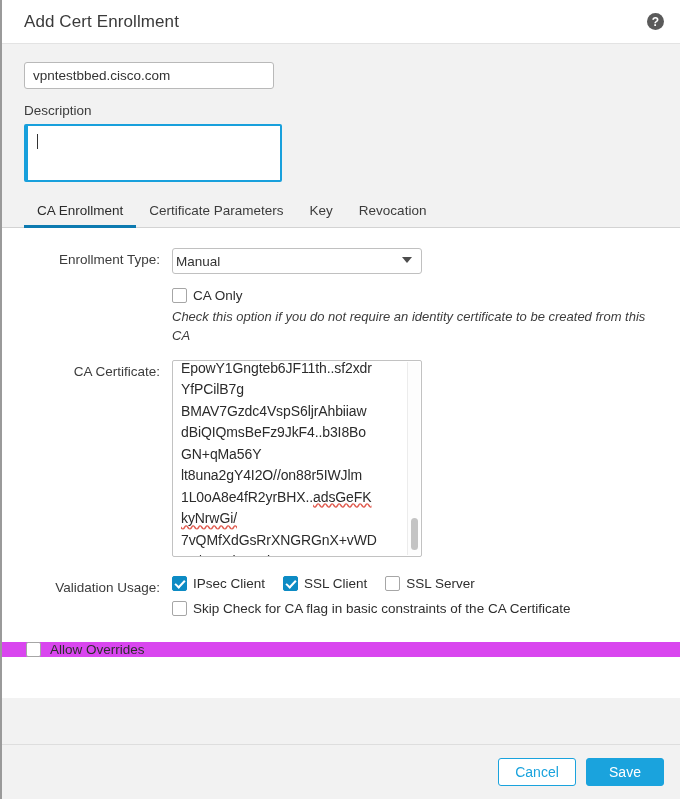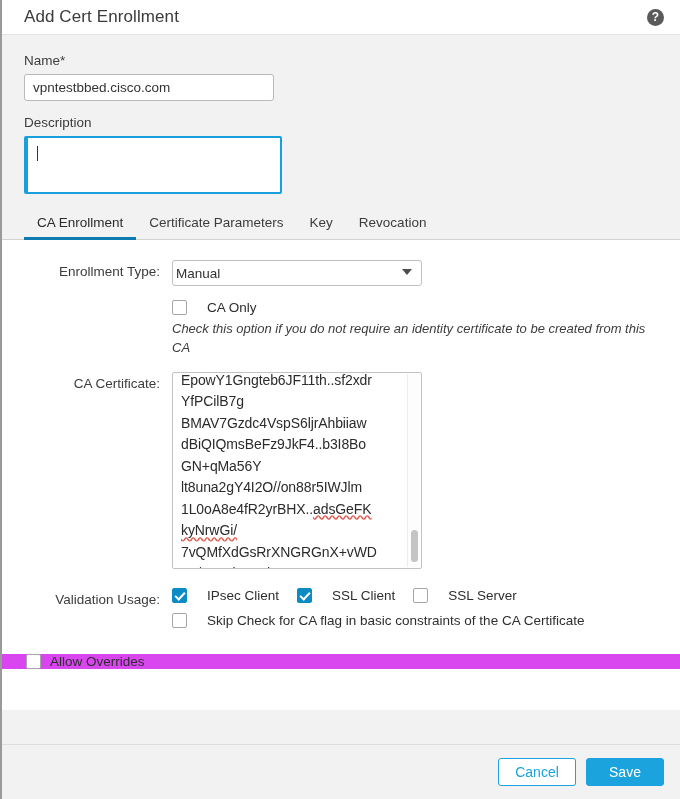--- a/index.html
+++ b/index.html
@@ -13,21 +13,21 @@
   #app {
     position: relative;
     width: 680px; height: 799px;
     border-left: 2px solid #9a9a9a;
     background: #f2f2f2;
     overflow: hidden;
   }
 
   
   .dlg-header {
-    height: 35px;
+    height: 44px;
     background: #ffffff;
     display: flex;
     align-items: center;
     padding: 0 16px 0 22px;
     border-bottom: 1px solid #e3e3e3;
   }
   .dlg-title {
     font-size: 17px;
     color: #3a3a3a;
     font-weight: 400;
@@ -153,21 +153,21 @@
     border-left: 5px solid transparent;
     border-right: 5px solid transparent;
     border-top: 6px solid #4d4d4d;
     pointer-events: none;
   }
 
   
   .cb-row {
     display: flex;
     align-items: center;
-    gap: 20px;
+    gap: 6px;
     text-align: center;
   }
   .cb {
     width: 15px; height: 15px;
     border: 1px solid #a6a6a6;
     border-radius: 2px;
     background: #ffffff;
     flex: none;
     cursor: pointer;
     position: relative;
@@ -294,21 +294,20 @@
 <body>
 
 <div id="app">
 
   <div class="dlg-header">
     <div class="dlg-title">Add Cert Enrollment</div>
     <div class="help-icon">?</div>
   </div>
 
   <div class="upper">
-    <div class="field-label">Name*</div>
     <input class="name-input" type="text" value="vpntestbbed.cisco.com" style="">
 
     <div class="spacer-12"></div>
 
     <div class="field-label">Description</div>
     <div class="desc-box">
       <div class="caret"></div>
     </div>
   </div>
 

